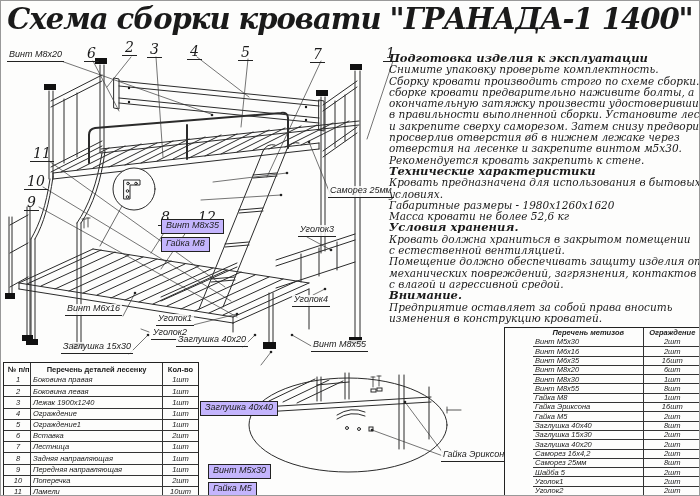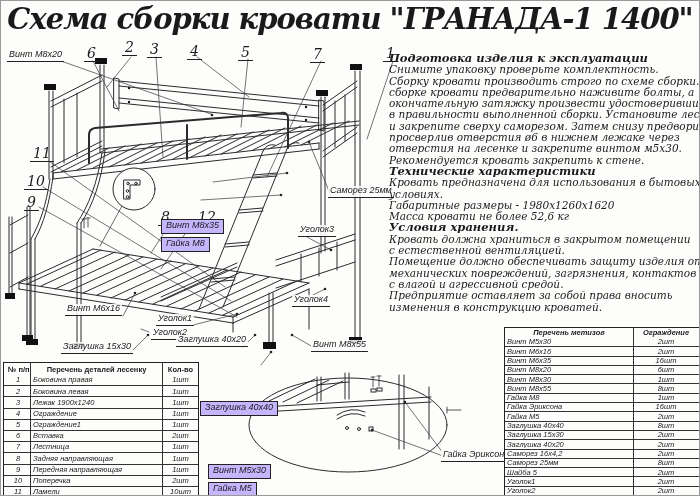--- a/index.html
+++ b/index.html
@@ -28,21 +28,21 @@
   
   #parts{left:2px;top:361px;width:194px;}
   #parts .tr{height:10.2px;justify-content:flex-end;}
   #parts .hrow{height:12px;font:bold 7.5px "Liberation Sans",sans-serif;font-style:normal;}
   #parts .c0{width:24px;text-align:center;justify-content:center;}
   #parts .c1{width:132px;}
   #parts .c2{width:36px;text-align:center;justify-content:center;}
   #parts .hrow .c1{text-align:center;justify-content:center;}
   
   #hw{left:503px;top:326px;width:195px;}
-  #hw .tr{height:8.3px;}
+  #hw .tr{height:8.3px;margin-left:28px;}
   #hw .hrow{height:10px;font-weight:bold;}
   #hw .c0{width:128px;}
   #hw .c1{width:65px;text-align:center;justify-content:center;}
   #hw .hrow .c0{text-align:center;justify-content:center;}
 </style>
 </head>
 <body>
 
 <div class="page">
 
@@ -229,20 +229,21 @@
         <div class="iline">Кровать предназначена для использования в бытовых</div>
         <div class="iline">условиях.</div>
         <div class="iline">Габаритные размеры - 1980х1260х1620</div>
         <div class="iline">Масса кровати не более 52,6 кг</div>
         <div class="iline b">Условия хранения.</div>
         <div class="iline">Кровать должна храниться в закрытом помещении</div>
         <div class="iline">с естественной вентиляцией.</div>
         <div class="iline">Помещение должно обеспечивать защиту изделия от</div>
         <div class="iline">механических повреждений, загрязнения, контактов</div>
         <div class="iline">с влагой и агрессивной средой.</div>
+        <div class="iline b">Внимание.</div>
         <div class="iline">Предприятие оставляет за собой права вносить</div>
         <div class="iline">изменения в конструкцию кроватей.</div>
       </div>
   </div>
 
   <div class="tbl" id="parts">
     <div class="tr hrow">
       <div class="td c0">№ п/п</div>
       <div class="td c1 vd">Перечень деталей лесенку</div>
       <div class="td c2 vd">Кол-во</div>

